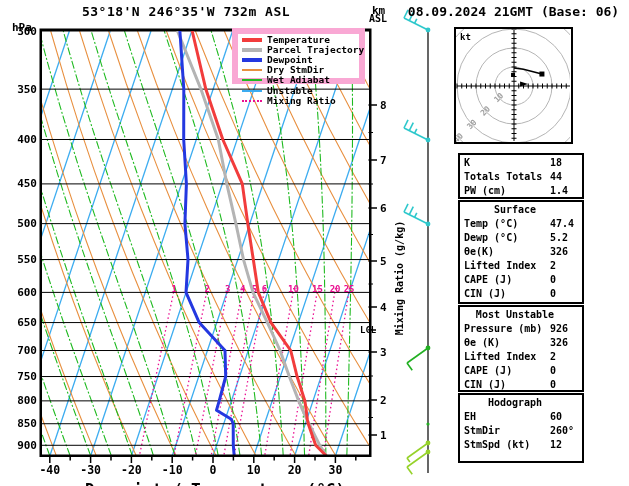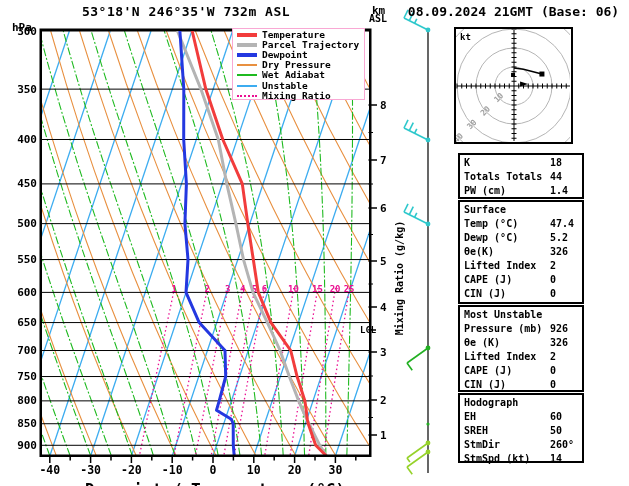--- a/index.html
+++ b/index.html
@@ -6,28 +6,28 @@
   #app{position:relative;width:629px;height:486px;background:#fff;overflow:hidden;
        font-family:"DejaVu Sans Mono",monospace;color:#000;}
   .abs{position:absolute;}
   #chart-svg{position:absolute;left:0;top:0;}
   .hdr{font-weight:bold;white-space:nowrap;}
   #hpa-label{left:12px;top:5px;font-size:11px;margin-top:16px;}
   #page-title{left:42px;top:4px;width:288px;text-align:center;font-size:13px;letter-spacing:0.5px;}
   #km-label{left:372px;top:4px;font-size:11px;}
   #asl-label{left:369px;top:13px;font-size:10px;}
   #datetime{left:398px;top:4px;width:231px;text-align:center;font-size:13px;}
-  #legend{left:232px;top:28px;width:133px;height:72px;border:1px solid #f9a8d4;background:#fff;
+  #legend{left:232px;top:28px;width:133px;height:56px;border:6px solid #f9a8d4;background:#fff;
           padding:1px 0 0 4px;box-sizing:border-box;}
   .lrow{height:10.1px;display:flex;align-items:center;overflow:visible;}
   .lswatch{width:20px;margin-right:5px;flex:0 0 20px;}
   .llabel{font-size:9.5px;font-weight:bold;line-height:10px;white-space:nowrap;}
   .panel{left:458px;width:126px;border:2px solid #000;background:#fff;box-sizing:border-box;
          font-size:10px;font-weight:bold;padding:1px 0 0 4px;}
-  .ptitle{text-align:left;height:14px;line-height:14px;padding-right:16px;}
+  .ptitle{text-align:center;height:14px;line-height:14px;padding-right:16px;}
   .prow{position:relative;height:14px;line-height:14px;white-space:nowrap;}
   .pval{position:absolute;left:86px;top:0;}
   #panel-indices{top:153px;height:46px;}
   #panel-surface{top:200px;height:104px;}
   #panel-mu{top:305px;height:87px;}
   #panel-hodo{top:393px;height:70px;}
   #mixing-axis-label{left:399px;top:278px;width:0;height:0;}
   #mixing-axis-label span{position:absolute;transform:translate(-50%,-50%) rotate(-90deg);
           white-space:nowrap;font-size:10px;font-weight:bold;}
   #lcl-label{left:360px;top:325px;font-size:9px;}
@@ -338,21 +338,21 @@
       <div class="lrow">
         <div class="lswatch" style="background: rgb(180, 180, 180); height: 4px;"></div>
         <span class="llabel">Parcel Trajectory</span>
       </div>
       <div class="lrow">
         <div class="lswatch" style="background: rgb(36, 56, 224); height: 4px;"></div>
         <span class="llabel">Dewpoint</span>
       </div>
       <div class="lrow">
         <div class="lswatch" style="background: rgb(232, 144, 64); height: 2px;"></div>
-        <span class="llabel">Dry Pressure</span>
+        <span class="llabel">Dry StmDir</span>
       </div>
       <div class="lrow">
         <div class="lswatch" style="background: rgb(31, 186, 32); height: 2px;"></div>
         <span class="llabel">Wet Adiabat</span>
       </div>
       <div class="lrow">
         <div class="lswatch" style="background: rgb(60, 172, 240); height: 2px;"></div>
         <span class="llabel">Unstable</span>
       </div>
       <div class="lrow">
@@ -379,23 +379,22 @@
     <div class="ptitle">Most Unstable</div>
   <div class="prow"><span>Pressure (mb)</span><span class="pval">926</span></div>
       <div class="prow"><span>θe (K)</span><span class="pval">326</span></div>
       <div class="prow"><span>Lifted Index</span><span class="pval">2</span></div>
       <div class="prow"><span>CAPE (J)</span><span class="pval">0</span></div>
       <div class="prow"><span>CIN (J)</span><span class="pval">0</span></div>
     </div>
   <div id="panel-hodo" class="panel abs">
     <div class="ptitle">Hodograph</div>
   <div class="prow"><span>EH</span><span class="pval">60</span></div>
-      <div class="prow"><span>SREH</span><span class="pval">50</span></div>
       <div class="prow"><span>StmDir</span><span class="pval">260°</span></div>
-      <div class="prow"><span>StmSpd (kt)</span><span class="pval">14</span></div>
+      <div class="prow"><span>StmSpd (kt)</span><span class="pval">12</span></div>
     </div>
 
   <div id="mixing-axis-label" class="abs">
     <span class="hdr">Mixing Ratio (g/kg)</span>
   </div>
   <div id="lcl-label" class="abs hdr">LCL</div>
   <div id="temp-axis-label" class="abs hdr">Dewpoint / Temperature (°C)</div>
 </div>
 
 </body></html>

